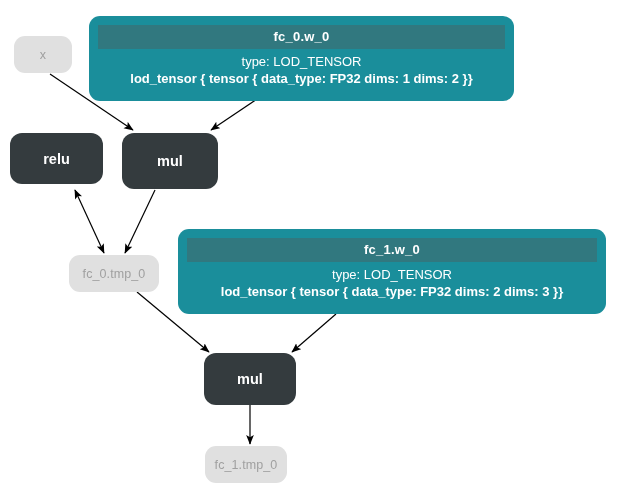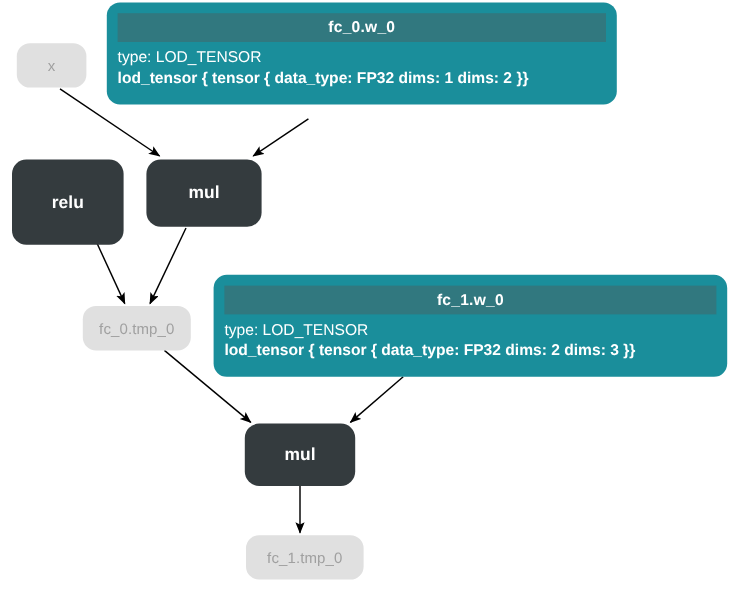--- a/index.html
+++ b/index.html
@@ -74,21 +74,21 @@
     text-align: center;
     line-height: 24px;
     height: 24px;
     letter-spacing: .2px;
     white-space: nowrap;
     overflow: hidden;
   }
   .param-body {
     color: #ffffff;
     font-size: 13px;
-    text-align: left;
+    text-align: center;
     padding-top: 5px;
     white-space: nowrap;
   }
   .param-body .line1 {
     display: block;
     line-height: 16px;
   }
   .param-body .line2 {
     display: block;
     line-height: 17px;
@@ -126,37 +126,37 @@
   </svg>
 
   <div class="var-node" style="left:14px; top:36px; width:58px; height:37px;">
     <span>x</span>
   </div>
 
   <div class="var-node" style="left:69px; top:255px; width:90px; height:37px;justify-content:center;">
     <span>fc_0.tmp_0</span>
   </div>
 
-  <div class="var-node" style="left:205px; top:446px; width:98px; height:37px;">
+  <div class="var-node" style="left:205px; top:446px; width:82px; height:37px;">
     <span>fc_1.tmp_0</span>
   </div>
 
-  <div class="op-node" style="left:10px; top:133px; width:93px; height:71px;">
+  <div class="op-node" style="left:10px; top:133px; width:93px; height:51px;">
     <span>relu</span>
   </div>
 
   <div class="op-node" style="left:122px; top:133px; width:96px; height:56px;">
     <span>mul</span>
   </div>
 
   <div class="op-node" style="left:204px; top:353px; width:92px; height:52px;">
     <span>mul</span>
   </div>
 
-  <div class="param-node" style="left:89px; top:2px; width:425px; height:85px;">
+  <div class="param-node" style="left:89px; top:16px; width:425px; height:85px;">
     <div class="param-header">fc_0.w_0</div>
     <div class="param-body">
       <span class="line1">type: LOD_TENSOR</span>
       <span class="line2">lod_tensor {  tensor {    data_type: FP32    dims: 1    dims: 2  }}</span>
     </div>
   </div>
 
   <div class="param-node" style="left:178px; top:229px; width:428px; height:85px;">
     <div class="param-header">fc_1.w_0</div>
     <div class="param-body">

